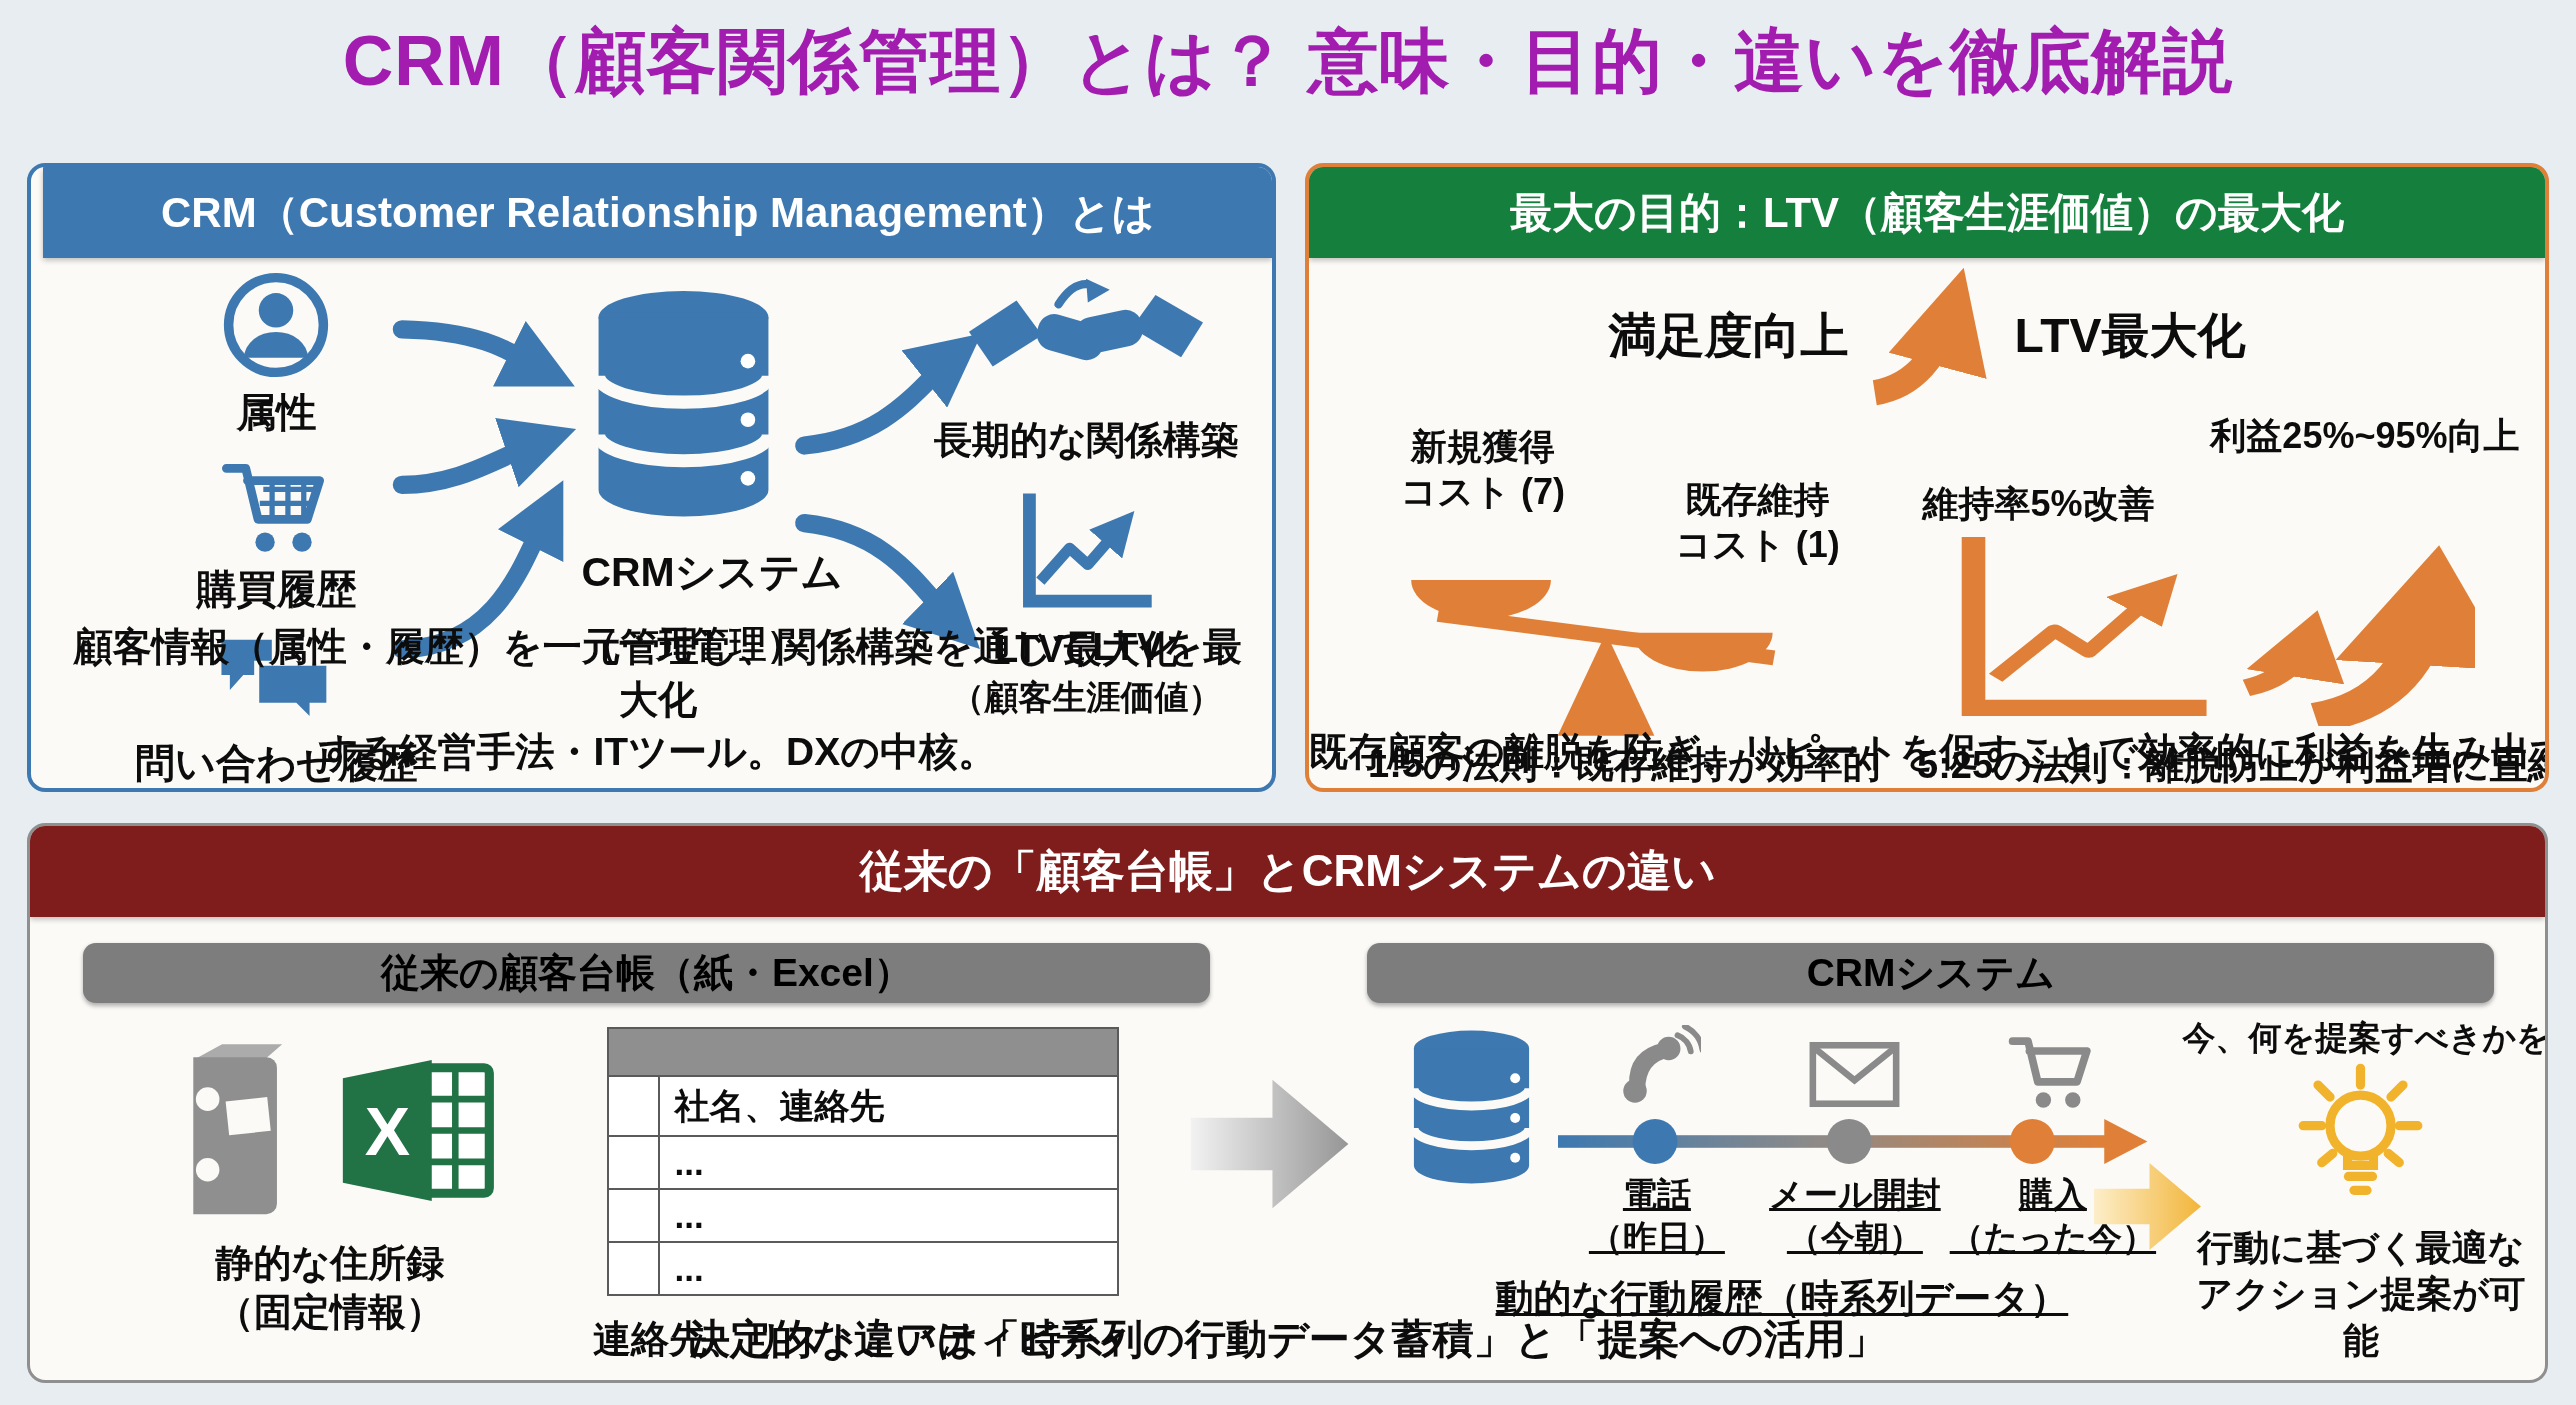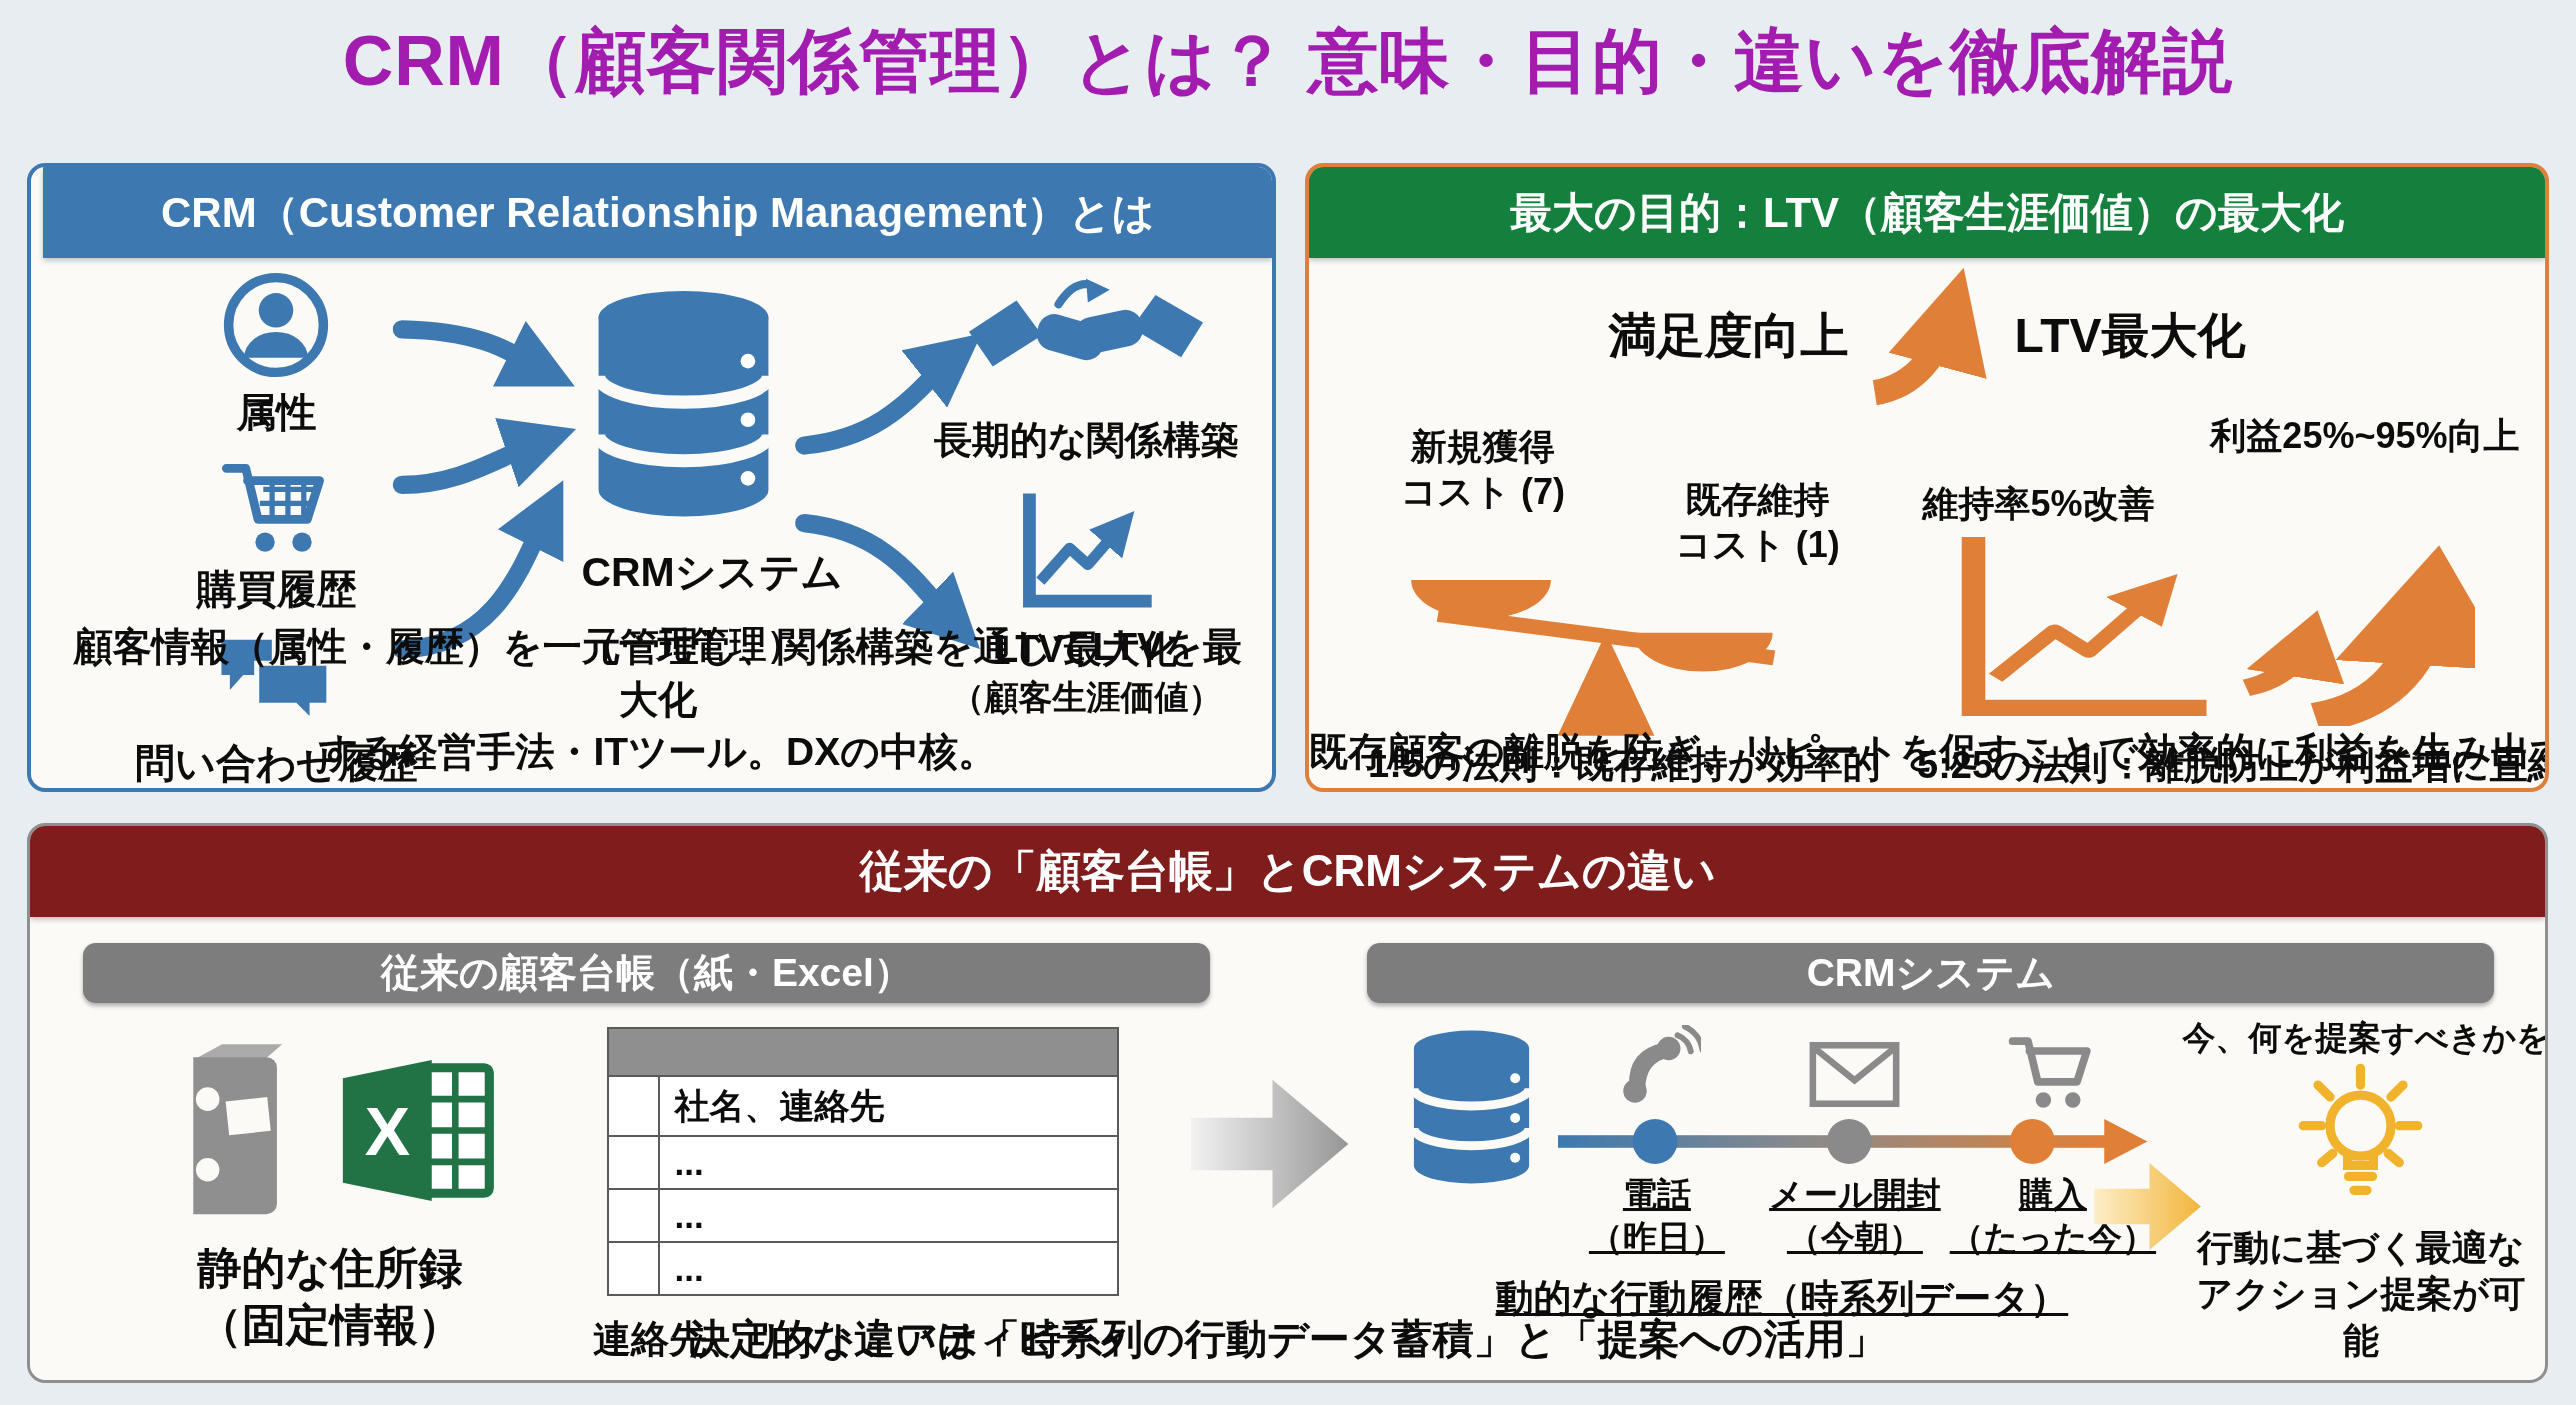--- a/index.html
+++ b/index.html
@@ -55,28 +55,28 @@
 
   .growth-block { position:absolute; left:608px; top:154px; width:608px; height:379px; }
   .growth-top-label  { position:absolute; right:5.5px; top:0;  font-size:36px; font-weight:800; white-space:nowrap; }
   .growth-left-label { position:absolute; left:5.5px; top:68px; font-size:36px; font-weight:800; white-space:nowrap; }
   .growth-svg { position:absolute; left:27.4px; top:113px; }
 
   .orange-summary { position:absolute; left:0; bottom:9.1px; width:100%; text-align:center; font-size:39px; font-weight:800; white-space:nowrap; }
 
   
   .sub-pill { position:absolute; top:25.6px; height:60px; background:#7d7d7d; border-radius:12.8px;
-    display:flex; align-items:center; justify-content:center; color:#ffffff; font-size:39px; font-weight:800;
+    display:flex; align-items:center; justify-content:center; color:#000000; font-size:39px; font-weight:800;
     box-shadow:0 2.7px 4.6px rgba(0,0,0,.3); }
   .pill-legacy { left:53px;  width:1127px; }
   .pill-crm    { left:1337px; width:1127px; }
 
   .legacy-icons-group { position:absolute; left:71px; top:117px; width:457px; text-align:center; }
   .legacy-icons-row { display:flex; align-items:center; justify-content:center; gap:24px; height:192px; }
-  .legacy-label { font-size:44px; font-weight:800; line-height:1.3; margin-top:12.8px; }
+  .legacy-label { font-size:38px; font-weight:800; line-height:1.3; margin-top:12.8px; }
 
   .ledger-group { position:absolute; left:549px; top:110px; width:567px; text-align:center; }
   table.ledger { border-collapse:collapse; margin:0 auto; width:512px; background:#fff; }
   table.ledger td { border:2.7px solid #5a5a5a; font-size:35px; font-weight:800; text-align:left; padding:5.5px 14.6px; height:51px; }
   table.ledger tr.lhead td { background:#8f8f8f; border:2.7px solid #5a5a5a; height:48px; }
   table.ledger td.c1 { width:51px; padding:0; }
   .ledger-caption { margin-top:18.3px; font-size:38px; font-weight:800; white-space:nowrap; }
 
   .gray-arrow { position:absolute; left:1154px; top:154px; }
 

